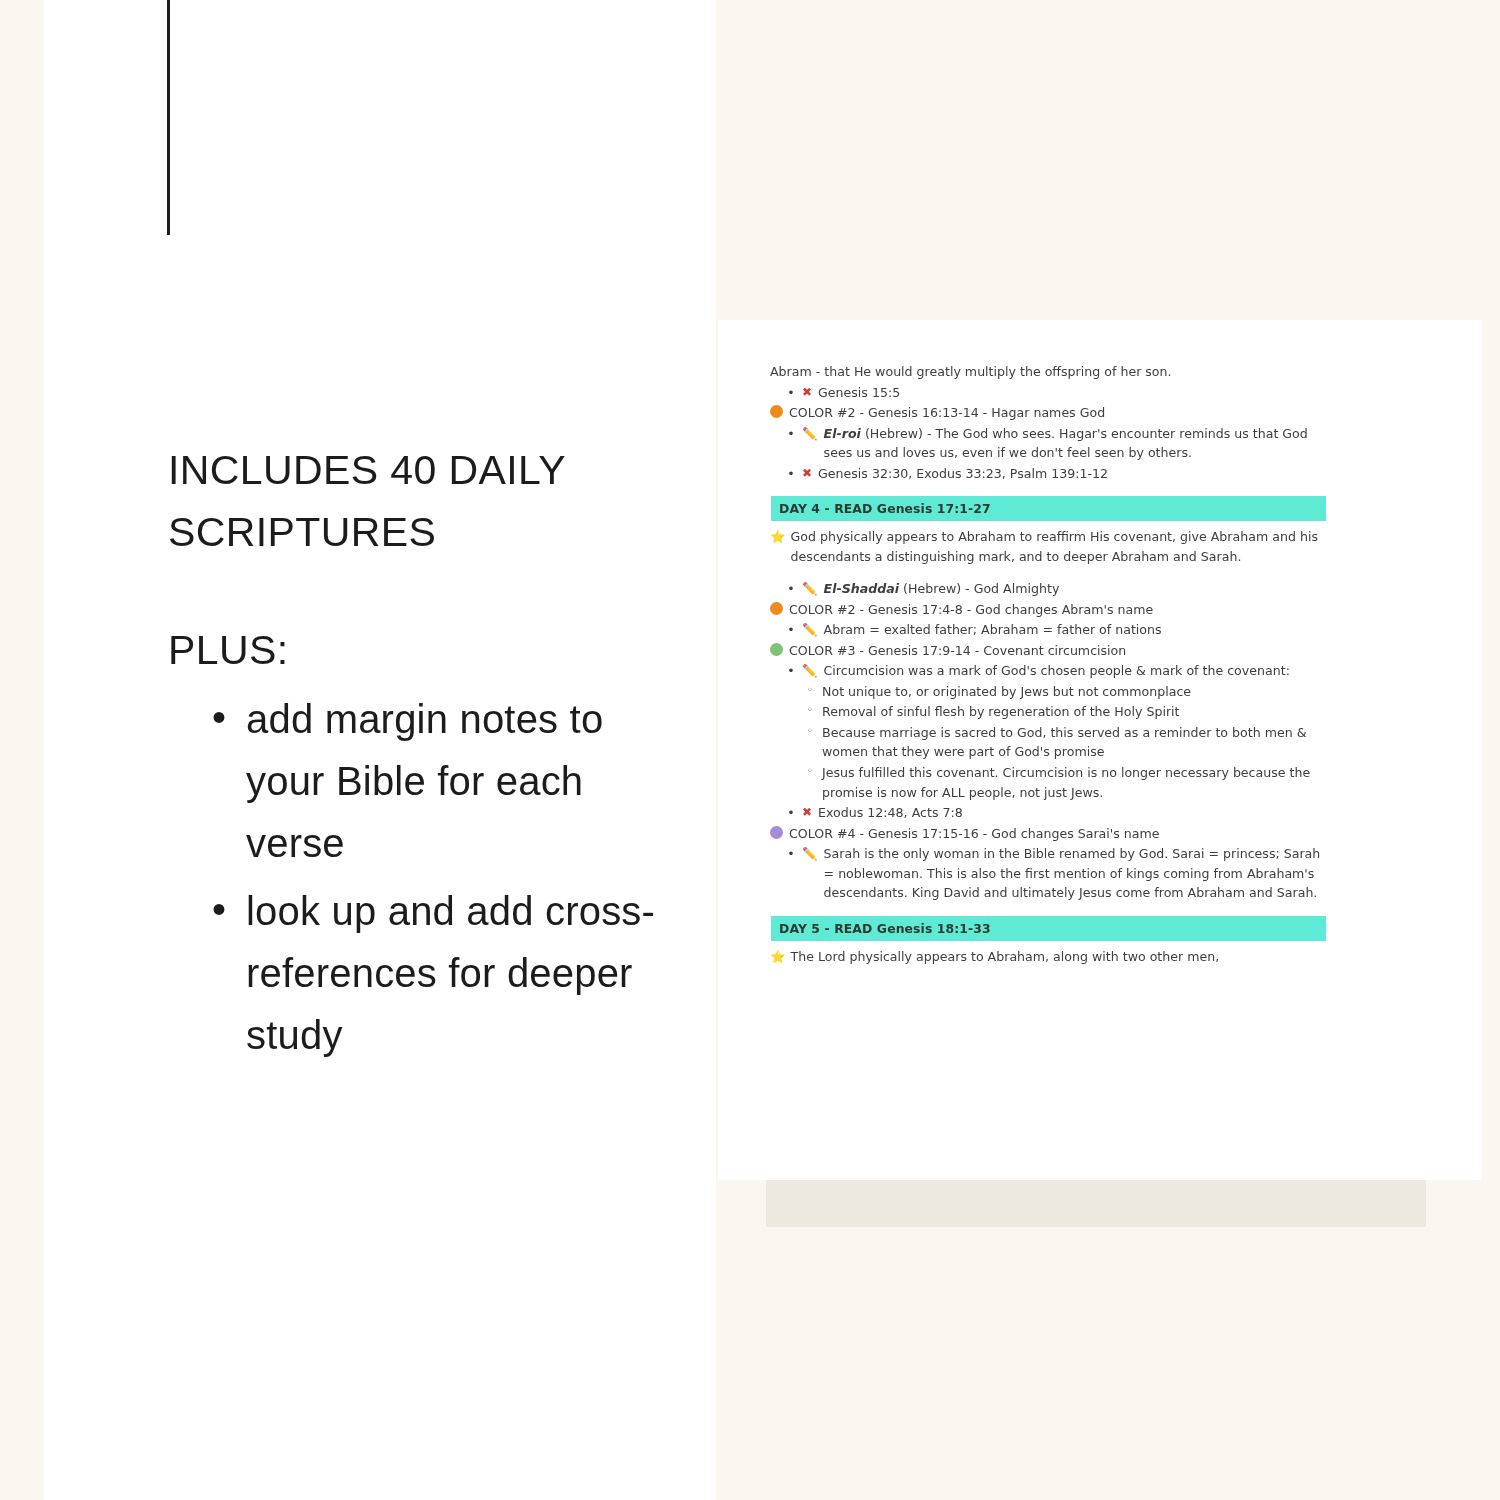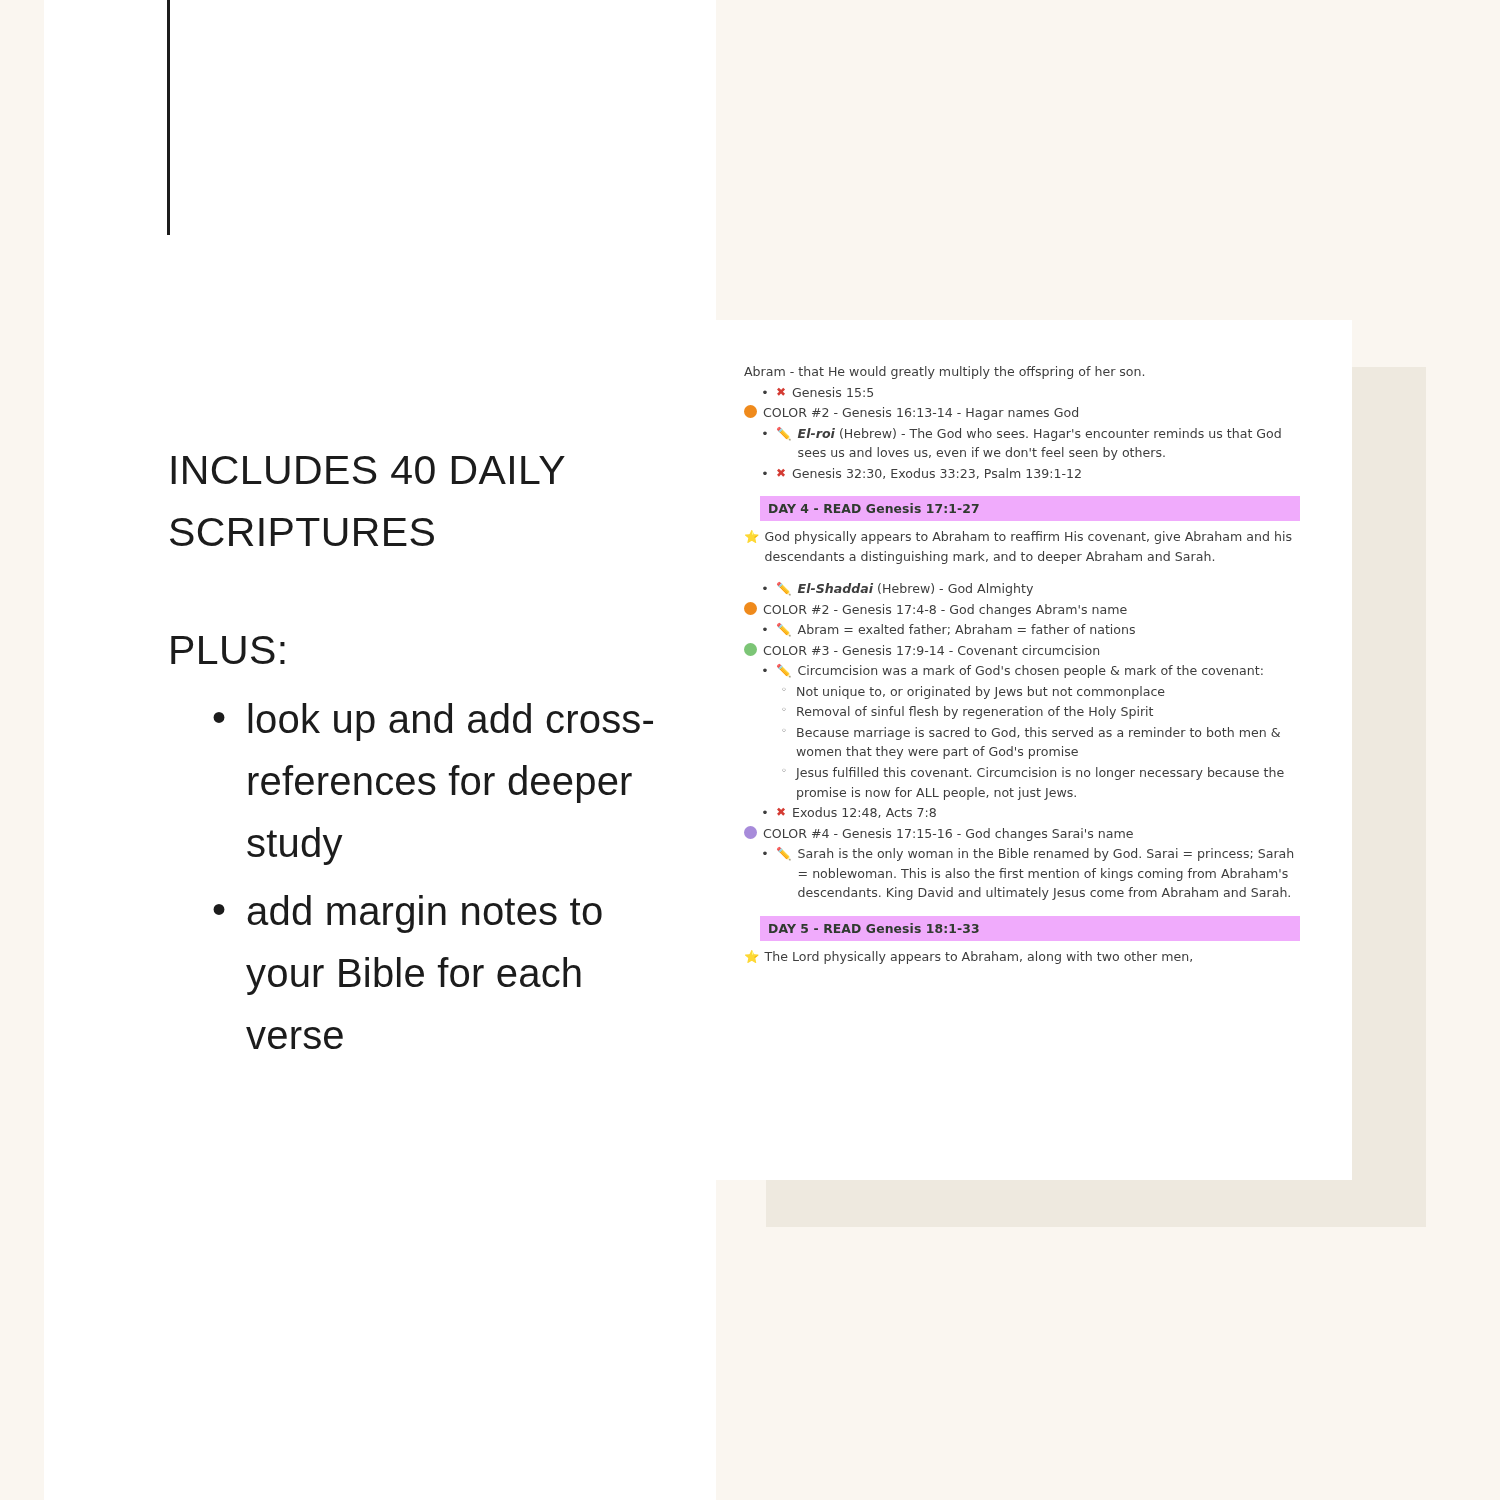--- a/index.html
+++ b/index.html
@@ -86,23 +86,23 @@
     position: absolute;
     left: 766px;
     top: 367px;
     width: 660px;
     height: 860px;
     background: #eae4da;
     opacity: 0.75;
   }
   .doc-card {
     position: absolute;
-    left: 692px;
+    left: 718px;
     top: 320px;
-    width: 660px;
+    width: 764px;
     height: 860px;
     background: #ffffff;
     overflow: hidden;
   }
   .doc-inner {
     position: absolute;
     left: 52px;
     top: 42px;
     width: 556px;
     font-family: "DejaVu Sans", sans-serif;
@@ -161,26 +161,26 @@
     color: #d43b33;
     font-weight: bold;
     font-size: 12px;
   }
 
   .pencil, .star {
     font-size: 12.5px;
   }
 
   .day-bar {
-    background: #f0abfc;
+    background: #5eead4;
     color: #2f3a2f;
     font-weight: bold;
     font-size: 12.4px;
     padding: 3px 8px;
-    margin: 13px 0 6px 16px;
+    margin: 13px 0 6px 1px;
     letter-spacing: 0.1px;
   }
 
   .star-line {
     display: flex;
     align-items: flex-start;
     margin-bottom: 2px;
   }
   .star-line .star {
     margin-right: 5px;
@@ -195,22 +195,22 @@
 <body>
 
 <div class="left-panel">
   <div class="vrule"></div>
 
   <div class="headline">INCLUDES 40 DAILY SCRIPTURES</div>
 
   <div class="plus-label">PLUS:</div>
 
   <ul class="bullet-list">
+    <li>add margin notes to your Bible for each verse</li>
     <li>look up and add cross-references for deeper study</li>
-    <li>add margin notes to your Bible for each verse</li>
   </ul>
 </div>
 
 <div class="doc-shadow"></div>
 <div class="doc-card">
   <div class="doc-inner">
 
     <div class="para">Abram - that He would greatly multiply the offspring of her son.</div>
 
     <div class="row lvl1">

